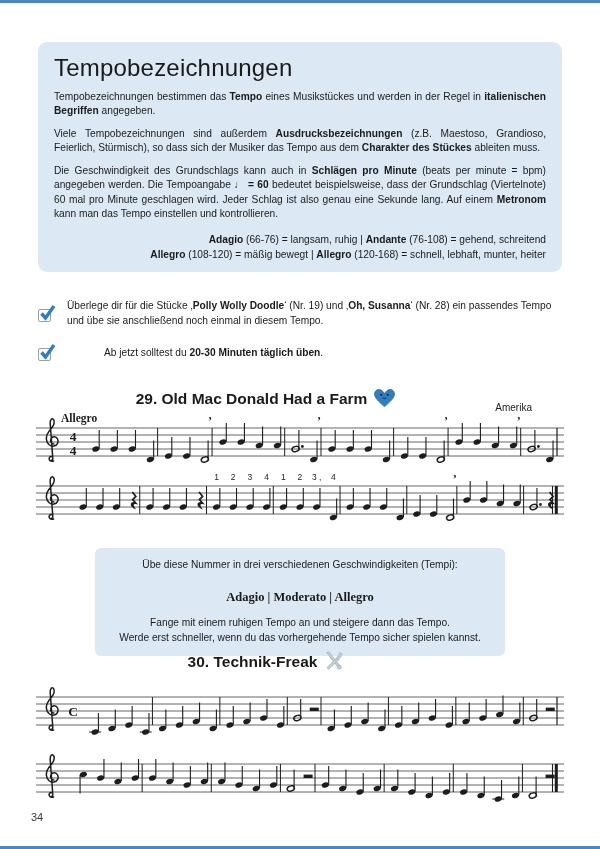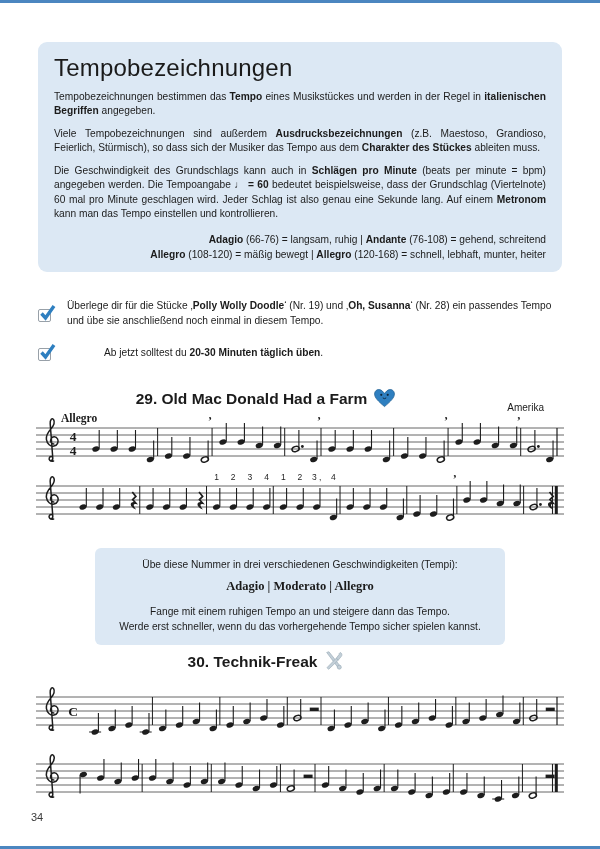--- a/index.html
+++ b/index.html
@@ -26,33 +26,33 @@
   .task-1{top:297px;} .task-2{top:343px;gap:48px;}
   .task-text{font-size:10.2px;line-height:1.45;padding-top:2px;}
   .checkbox{position:relative;width:18px;height:18px;flex:0 0 18px;}
   .checkbox .sq{position:absolute;left:0;bottom:0;width:11px;height:11px;border:1.6px solid #98a0a8;border-radius:2px;background:#fff;}
   .checkbox svg{position:absolute;left:1px;top:0;}
 
   
   .sec-title{position:absolute;left:0;width:532px;text-align:center;font-size:15.5px;font-weight:bold;}
   .t29{top:388px;} .t30{top:650px;}
   .sec-title .ico{vertical-align:-4px;margin-left:6px;}
-  .origin{position:absolute;right:56px;top:402px;font-size:10px;}
+  .origin{position:absolute;right:68px;top:402px;font-size:10px;}
   .tempo-mark{position:absolute;left:61px;top:412px;font-family:"Liberation Serif",serif;font-weight:bold;font-size:11.5px;}
 
   svg.staff{position:absolute;left:35px;width:530px;height:54px;}
   .s1{top:416px;} .s2{top:472px;} .s3{top:685px;} .s4{top:752px;}
 
   
   .practice-box{
     position:absolute;left:95px;top:548px;width:410px;box-sizing:border-box;
     background:var(--boxbg,#dce8f4);border-radius:6px;padding:10px 12px 11px 12px;
     text-align:center;font-size:10.2px;line-height:1.45;
   }
-  .practice-tempi{font-family:"Liberation Serif",serif;font-weight:bold;font-size:12.5px;margin:4px 0 10px 0;}
+  .practice-tempi{font-family:"Liberation Serif",serif;font-weight:bold;font-size:12.5px;margin:15px 0 10px 0;}
 
   .page-num{position:absolute;left:31px;top:811px;font-size:11px;color:#3a3a3a;}
 </style>
 </head>
 <body style="--edge: #4b86c0; --boxbg: #dce8f4;">
 
 <div class="edge top"></div>
 <div class="edge bottom"></div>
 
 <div class="info-box">

